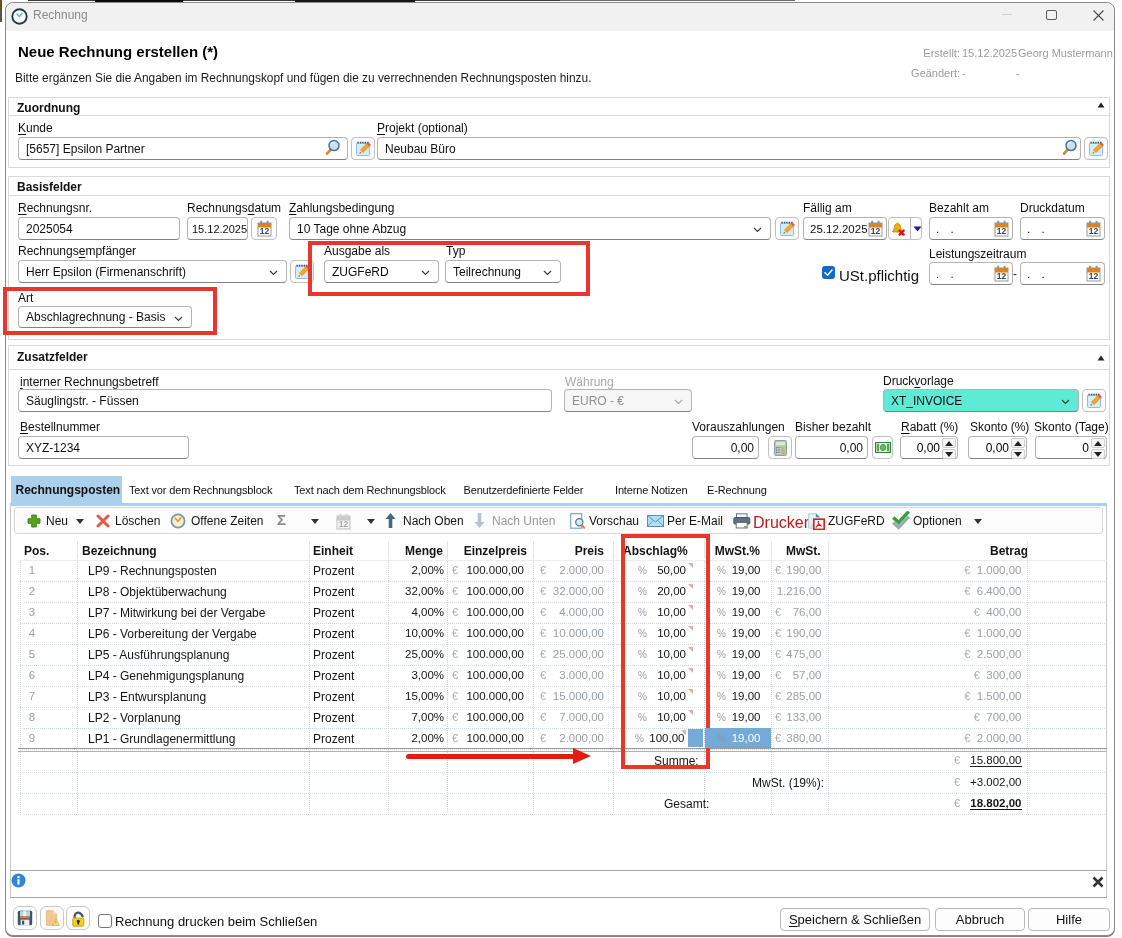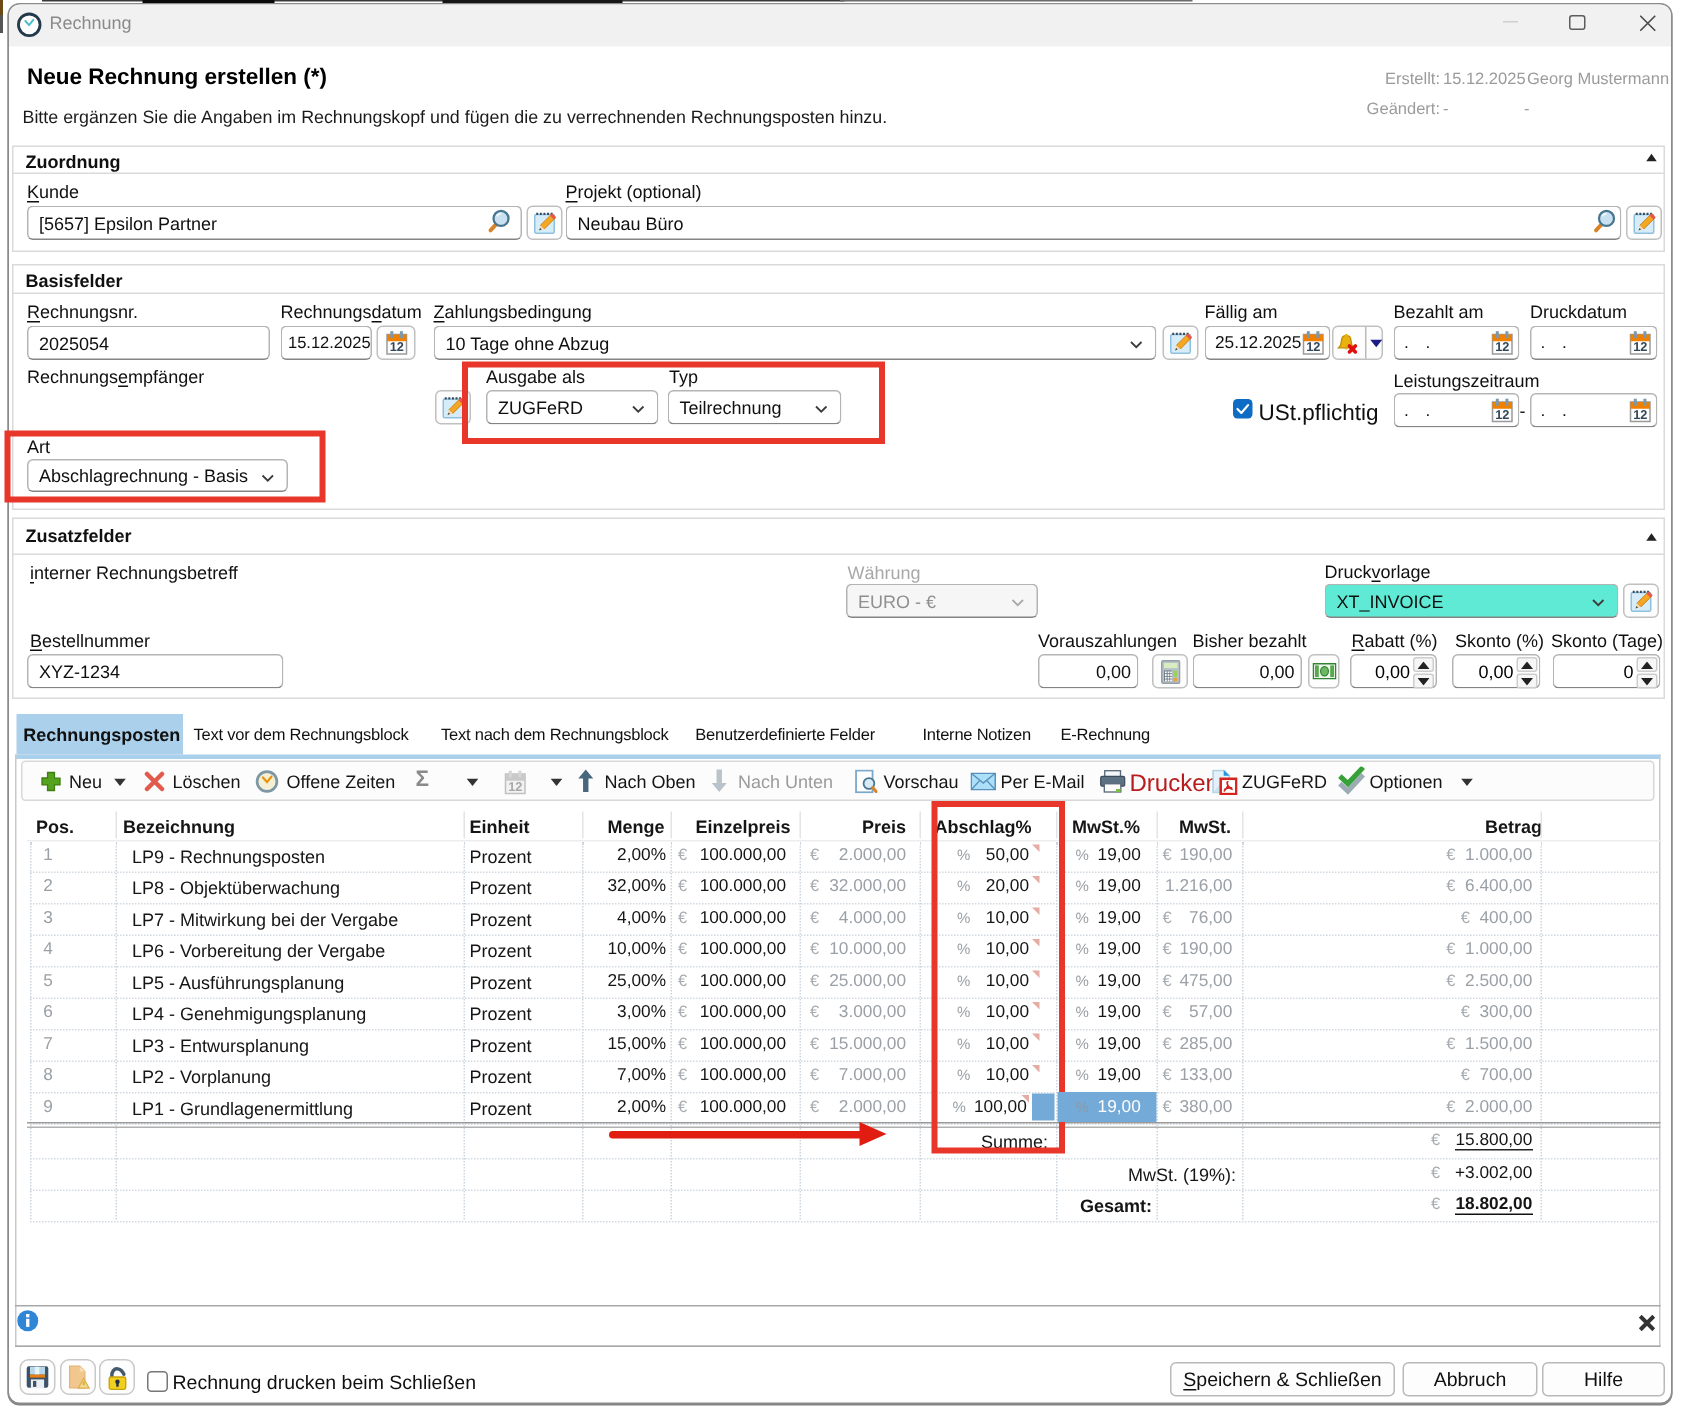--- a/index.html
+++ b/index.html
@@ -171,20 +171,24 @@
 <svg class="abs" style="left:1080px;top:217px" width="15" height="17" viewBox="0 0 15 17">
 <rect x="1" y="3" width="13" height="13" fill="#fdfdfd" stroke="#9a9a9a" stroke-width="1"></rect>
 <rect x="1" y="3" width="13" height="4.5" fill="#f08000"></rect>
 <rect x="3.2" y="0.8" width="2" height="4.6" fill="#7b98ad"></rect>
 <rect x="9.6" y="0.8" width="2" height="4.6" fill="#7b98ad"></rect>
 <text x="7.5" y="14.2" font-family="Liberation Sans" font-size="8.5" font-weight="bold" fill="#33475a" text-anchor="middle">12</text>
 </svg>
 <div class="lbl" style="left:12px;top:241px;">Rechnungs<u>e</u>mpfänger</div>
 <div class="lbl" style="left:318px;top:241px;">Ausgabe als</div>
 <div class="lbl" style="left:440px;top:241px;">Typ</div>
+<div class="inp" style="left:12px;top:257px;width:269px;height:23px;background:#fff;color:#101010;padding:0 7px">Herr Epsilon (Firmenanschrift)
+<svg style="position:absolute;right:8px;top:9px" width="9" height="6" viewBox="0 0 9 6">
+        <path d="M1 1 L4.5 4.5 L8 1" fill="none" stroke="#3c3c3c" stroke-width="1.2"></path>
+      </svg></div>
 <div class="ebtn" style="left:284px;top:257px;width:24px">
       <svg width="17" height="17" viewBox="0 0 17 17" style="display:block">
 <rect x="1.5" y="3" width="13" height="12.5" rx="1" fill="#d6ecf9" stroke="#8fc0dd" stroke-width="1"></rect>
 <path d="M2.5 2.6 h12" stroke="#37495c" stroke-width="1.6" stroke-dasharray="1.3 1.1"></path>
 <g transform="rotate(45 9 9)">
 <rect x="7.2" y="2.2" width="3.6" height="10.2" fill="#f5a623" stroke="#c87f12" stroke-width="0.6"></rect>
 <rect x="7.2" y="1.2" width="3.6" height="2.2" fill="#e8584a"></rect>
 <path d="M7.2 12.4 L9 15.6 L10.8 12.4 Z" fill="#f7d9b0"></path>
 <path d="M8.4 13.9 L9 15.6 L9.7 13.9 Z" fill="#3a3a3a"></path>
 </g>
@@ -230,20 +234,21 @@
 <svg style="position:absolute;right:8px;top:9px" width="9" height="6" viewBox="0 0 9 6">
         <path d="M1 1 L4.5 4.5 L8 1" fill="none" stroke="#3c3c3c" stroke-width="1.2"></path>
       </svg></div>
 <div class="grp" style="left:2px;top:342px;width:1102px;height:121px"></div>
 <div class="lbl" style="left:11px;top:347px;font-weight:bold">Zusatzfelder</div>
 <div class="abs" style="left:2px;top:366px;width:1102px;border-top:1px solid #dadada"></div>
 <svg class="abs" style="left:1091px;top:352px" width="8" height="6" viewBox="0 0 8 6">
       <path d="M4 0.5 L7.5 5.5 L0.5 5.5 Z" fill="#222"></path>
     </svg>
 <div class="lbl" style="left:14px;top:372px;"><u>i</u>nterner Rechnungsbetreff</div>
+<div class="inp" style="left:12px;top:386px;width:534px;height:23px">Säuglingstr. - Füssen</div>
 <div class="lbl" style="left:559px;top:372px;color:#a8a8a8">Währung</div>
 <div class="inp" style="left:558px;top:386px;width:128px;height:23px;background:#f6f6f6;color:#8f8f8f;padding:0 7px">EURO - €
 <svg style="position:absolute;right:8px;top:9px" width="9" height="6" viewBox="0 0 9 6">
         <path d="M1 1 L4.5 4.5 L8 1" fill="none" stroke="#a9a9a9" stroke-width="1.2"></path>
       </svg></div>
 <div class="lbl" style="left:877px;top:371px;">Druck<u>v</u>orlage</div>
 <div class="inp" style="left:877px;top:386px;width:196px;height:23px;background:#5eead4;color:#101010;padding:0 7px">XT_INVOICE
 <svg style="position:absolute;right:8px;top:9px" width="9" height="6" viewBox="0 0 9 6">
         <path d="M1 1 L4.5 4.5 L8 1" fill="none" stroke="#3c3c3c" stroke-width="1.2"></path>
       </svg></div>
@@ -611,21 +616,21 @@
 <div class="abs" style="left:12px;top:745px;width:1089px;border-top:1px solid #9a9a9a"></div>
 <div class="abs" style="left:12px;top:747.5px;width:1089px;border-top:1px solid #b0b0b0"></div>
 <div class="cell" style="left:648px;top:751px;width:160px;text-align:left;">Summe:</div>
 <div class="cell" style="left:948px;top:751px;color:#a6acb2;font-size:11px">€</div>
 <div class="cell num" style="left:925.5px;top:751px;width:90px;text-align:right;"><span style="border-bottom:1px solid #222;display:inline-block">15.800,00</span></div>
 <div class="doth" style="left:14px;top:768.5px;width:1085px"></div>
 <div class="cell" style="left:658px;top:772.5px;width:160px;text-align:right;">MwSt. (19%):</div>
 <div class="cell" style="left:948px;top:772.5px;color:#a6acb2;font-size:11px">€</div>
 <div class="cell num" style="left:925.5px;top:772.5px;width:90px;text-align:right;"><span style="display:inline-block">+3.002,00</span></div>
 <div class="doth" style="left:14px;top:789.5px;width:1085px"></div>
-<div class="cell" style="left:658px;top:794px;width:160px;text-align:center;font-weight:bold;">Gesamt:</div>
+<div class="cell" style="left:658px;top:794px;width:160px;text-align:left;font-weight:normal;">Gesamt:</div>
 <div class="cell" style="left:948px;top:794px;color:#a6acb2;font-size:11px">€</div>
 <div class="cell num" style="left:925.5px;top:794px;width:90px;text-align:right;font-weight:bold;"><span style="border-bottom:1.6px solid #111;display:inline-block">18.802,00</span></div>
 <div class="doth" style="left:14px;top:810.5px;width:1085px"></div>
 <div class="red" style="left:302px;top:238px;width:282px;height:55px"></div>
 <div class="red" style="left:-3px;top:284px;width:214px;height:48px"></div>
 <div class="red" style="left:614.5px;top:530.5px;width:89px;height:235px"></div>
 <div class="abs" style="left:400px;top:750.5px;width:170px;height:5px;background:#e11d12;border-radius:3px;z-index:55"></div>
 <div class="abs" style="left:567px;top:745px;width:0;height:0;border-left:18px solid #e11d12;border-top:8.5px solid transparent;border-bottom:8.5px solid transparent;z-index:55"></div>
 <svg class="abs" style="left:5px;top:870px" width="15" height="15" viewBox="0 0 15 15">
 <circle cx="7.5" cy="7.5" r="7" fill="#2f86d6"></circle>

